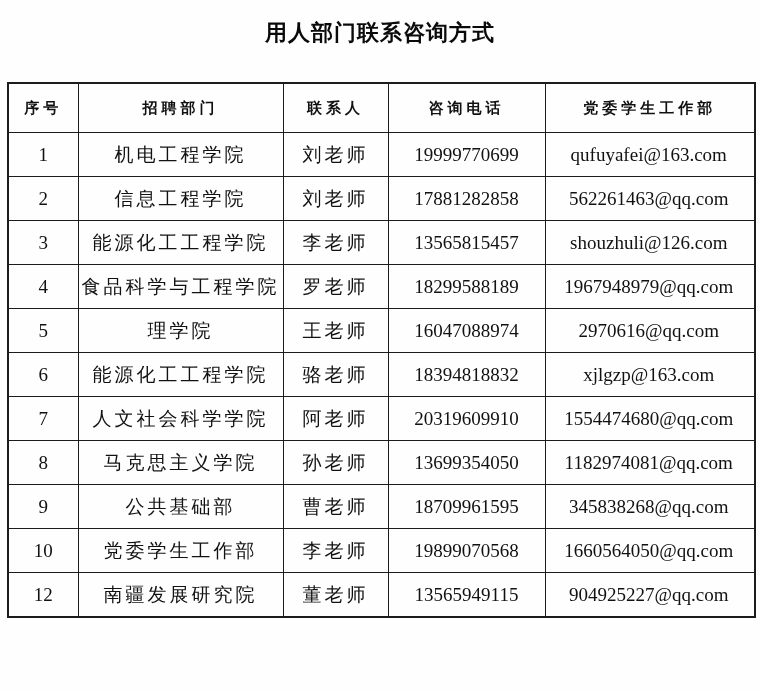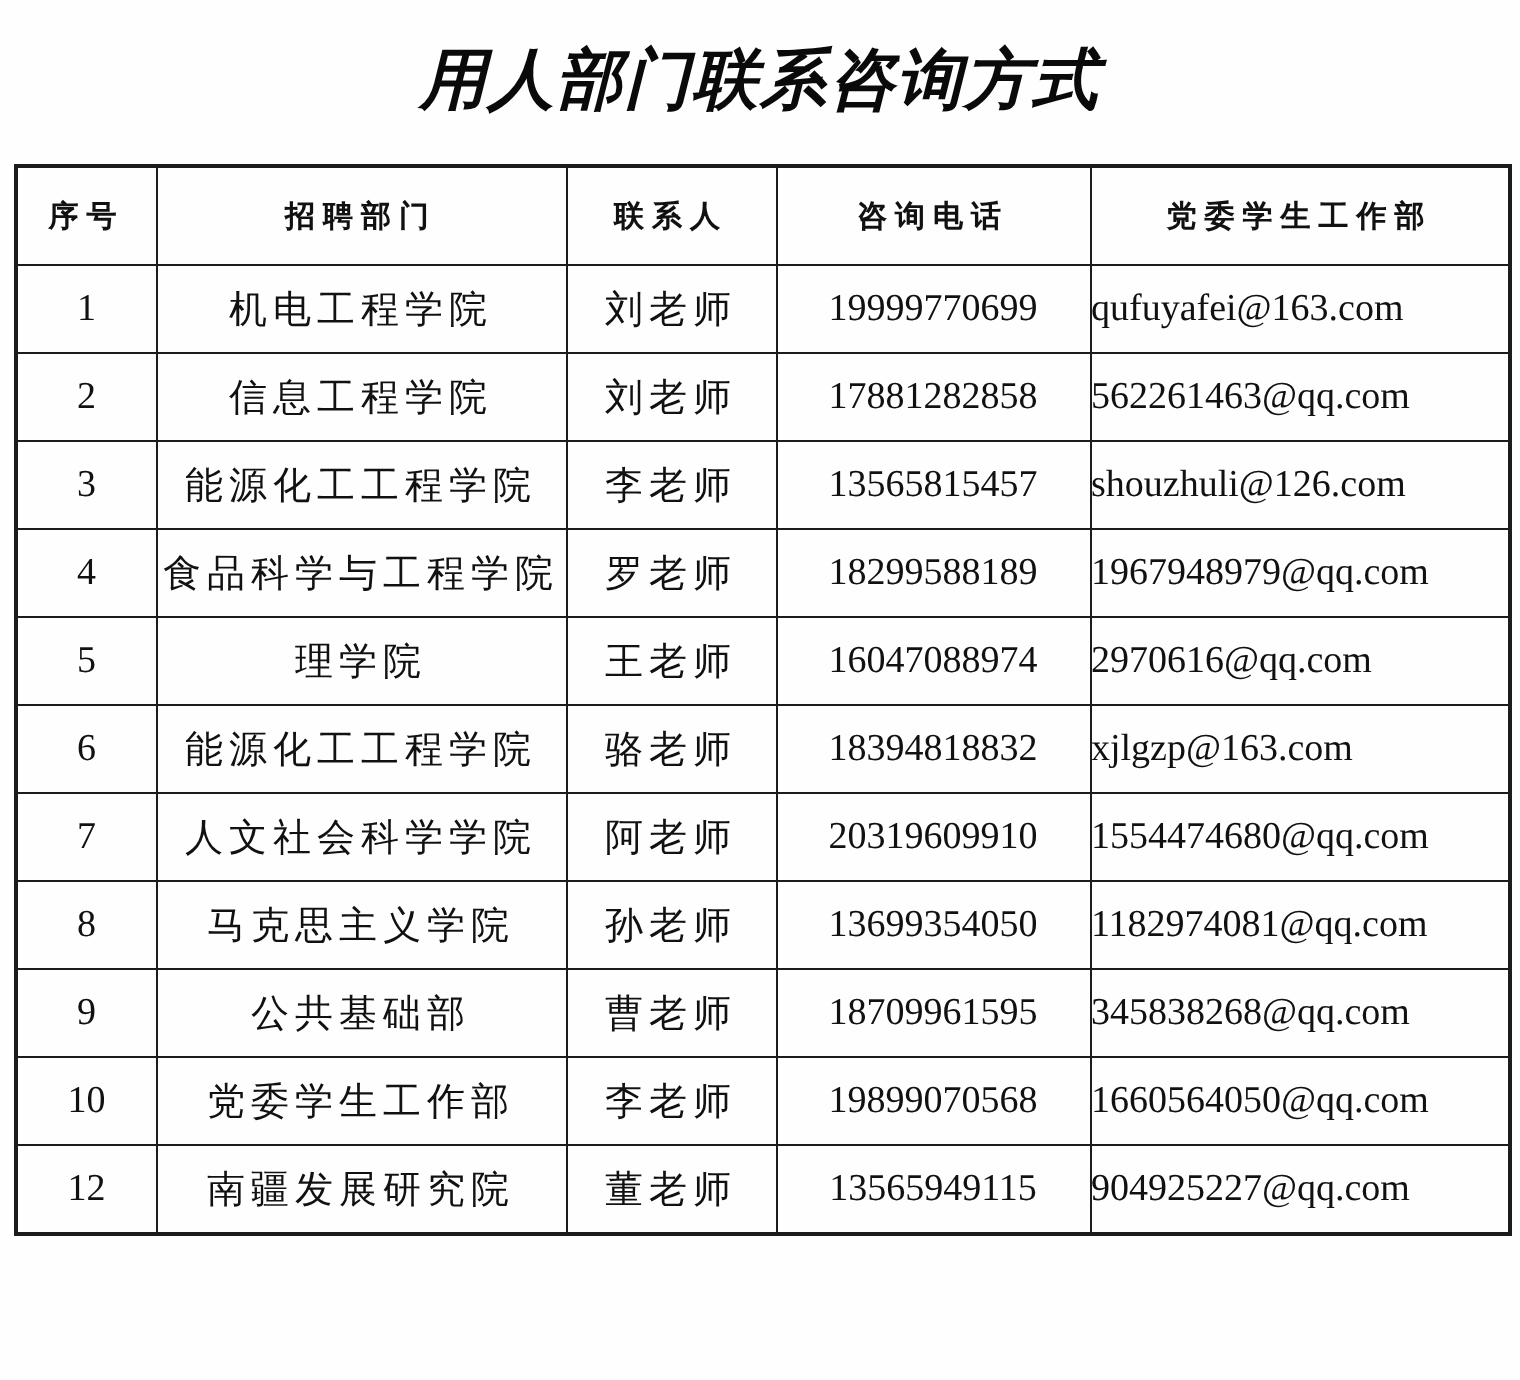--- a/index.html
+++ b/index.html
@@ -16,24 +16,23 @@
     color: #111111;
     overflow: hidden;
   }
   .doc-title {
     margin: 0;
     padding-top: 18px;
     height: 46px;
     text-align: center;
     font-family: "Liberation Sans", sans-serif;
     font-weight: 900;
-    font-size: 33px;
+    font-size: 22px;
     letter-spacing: 1px;
     color: #0a0a0a;
-    font-style: italic;
   }
   table.contact-table {
     border-collapse: collapse;
     table-layout: fixed;
     width: 747px;
     margin: 18px 0 0 7px;
     border: 2px solid #1c1c1c;
   }
   .contact-table th,
   .contact-table td {
@@ -53,21 +52,21 @@
     letter-spacing: 4px;
     font-family: "Liberation Serif", serif;
   }
   .contact-table td {
     height: 43px;
   }
   .contact-table td.cn {
     letter-spacing: 3px;
   }
   .contact-table td.email-cell {
-    text-align: left;
+    text-align: center;
     padding-left: 0;
     letter-spacing: 0;
   }
   col.c-serial { width: 70px; }
   col.c-dept   { width: 205px; }
   col.c-name   { width: 105px; }
   col.c-phone  { width: 157px; }
   col.c-email  { width: 210px; }
 </style>
 </head>

